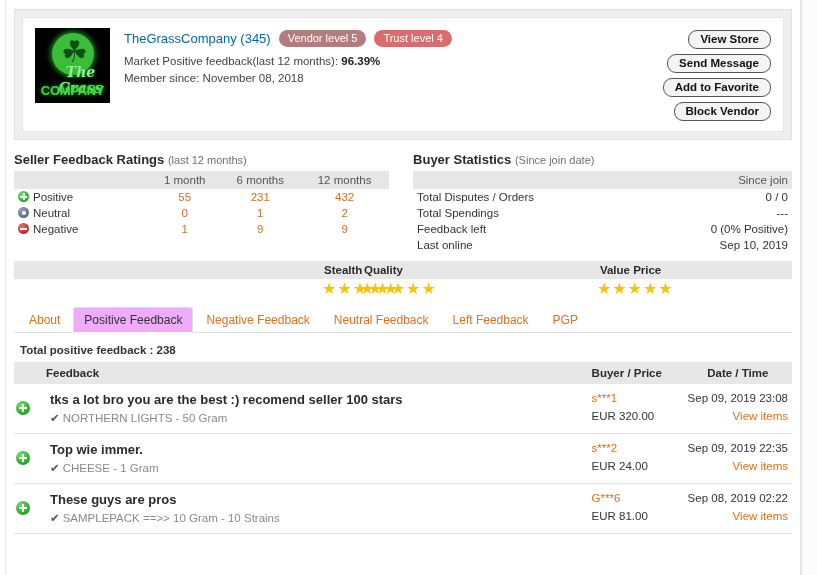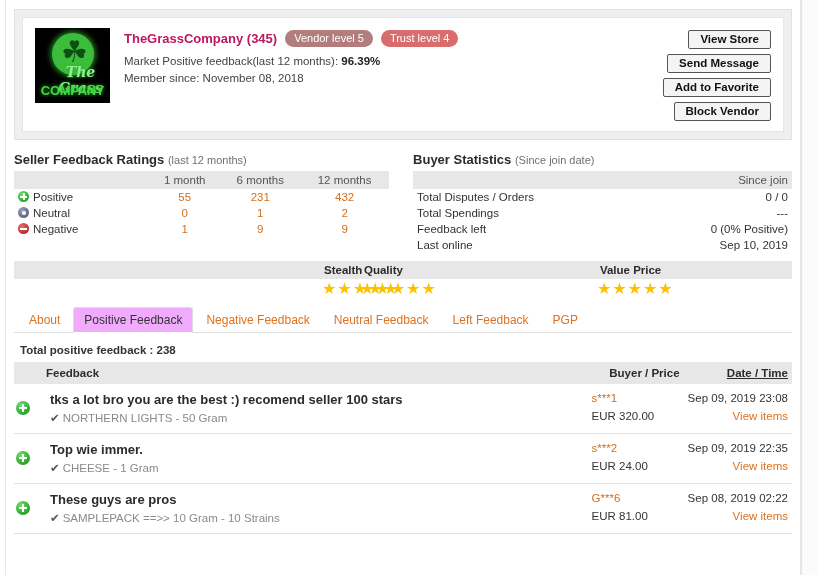--- a/index.html
+++ b/index.html
@@ -126,22 +126,22 @@
     padding-top: 2px;
   }
   .profile-nameline {
     display: flex;
     align-items: center;
     gap: 8px;
     margin-bottom: 8px;
   }
   .profile-name {
     font-size: 13px;
-    font-weight: bold;
-    color: #be185d;
+    font-weight: normal;
+    color: #0369a1;
   }
   .badge {
     display: inline-block;
     border-radius: 9px;
     padding: 2px 9px 3px 9px;
     font-size: 11px;
     color: #ffffff;
     white-space: nowrap;
     line-height: 12px;
   }
@@ -157,21 +157,21 @@
     flex: 0 0 auto;
     display: flex;
     flex-direction: column;
     align-items: flex-end;
     gap: 5px;
     padding-top: 2px;
   }
   .btn {
     background: #f4f4f4;
     border: 1px solid #555555;
-    border-radius: 2px;
+    border-radius: 9px;
     font-family: "Liberation Sans", sans-serif;
     font-size: 11.5px;
     font-weight: bold;
     color: #111111;
     padding: 2px 11px 3px 11px;
     cursor: pointer;
     white-space: nowrap;
     text-align: center;
   }
 
@@ -322,22 +322,22 @@
   table.fb thead th {
     background: #e7e7e7;
     color: #2b2b2b;
     font-weight: bold;
     font-size: 11.5px;
     padding: 5px 4px;
     text-align: left;
   }
   table.fb thead th.c-icon { width: 26px; }
   table.fb thead th.c-fb   { padding-left: 6px; }
-  table.fb thead th.c-buy  { width: 96px; text-align: right; }
-  table.fb thead th.c-date { width: 106px; text-align: right; text-decoration: underline; }
+  table.fb thead th.c-buy  { width: 96px; text-align: left; }
+  table.fb thead th.c-date { width: 106px; text-align: center; }
   table.fb tbody tr { border-bottom: 1px solid #e2e2e2; }
   table.fb tbody td {
     padding: 8px 4px 8px 4px;
     vertical-align: top;
   }
   td.c-icon { text-align: left; padding-left: 2px !important; vertical-align: middle !important; }
   .bigdot {
     display: inline-block;
     width: 14px; height: 14px;
     border-radius: 50%;

